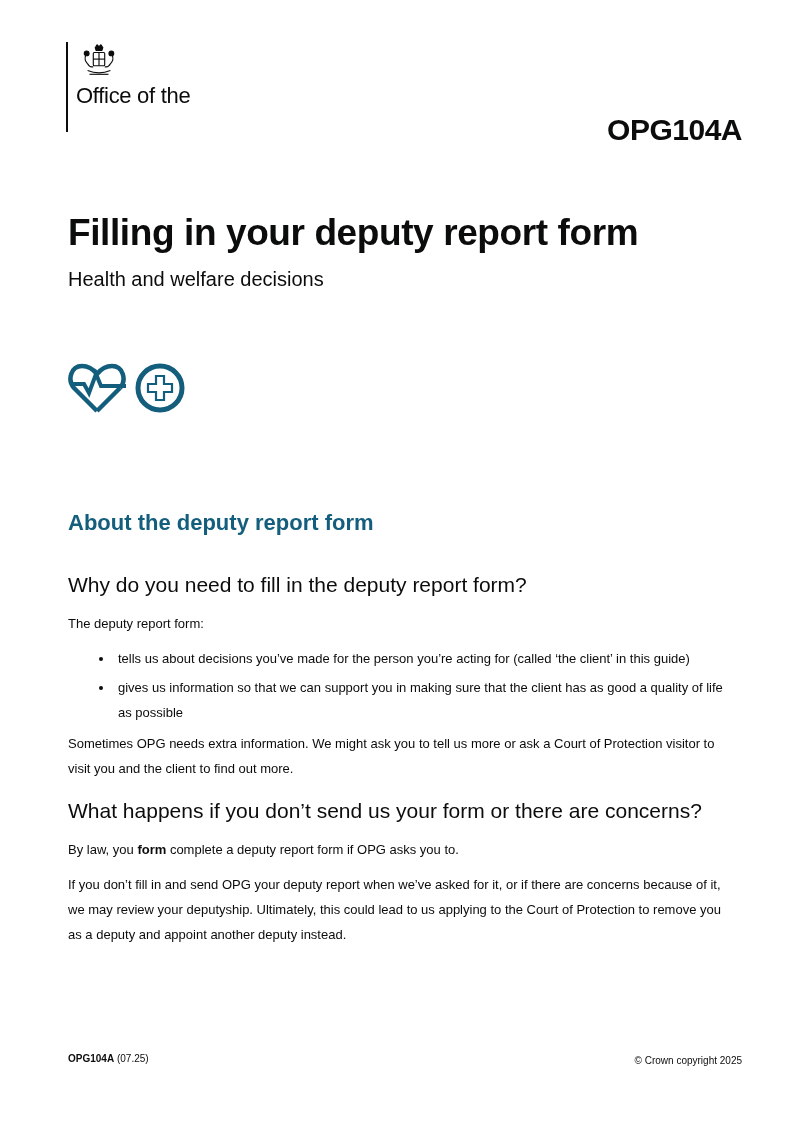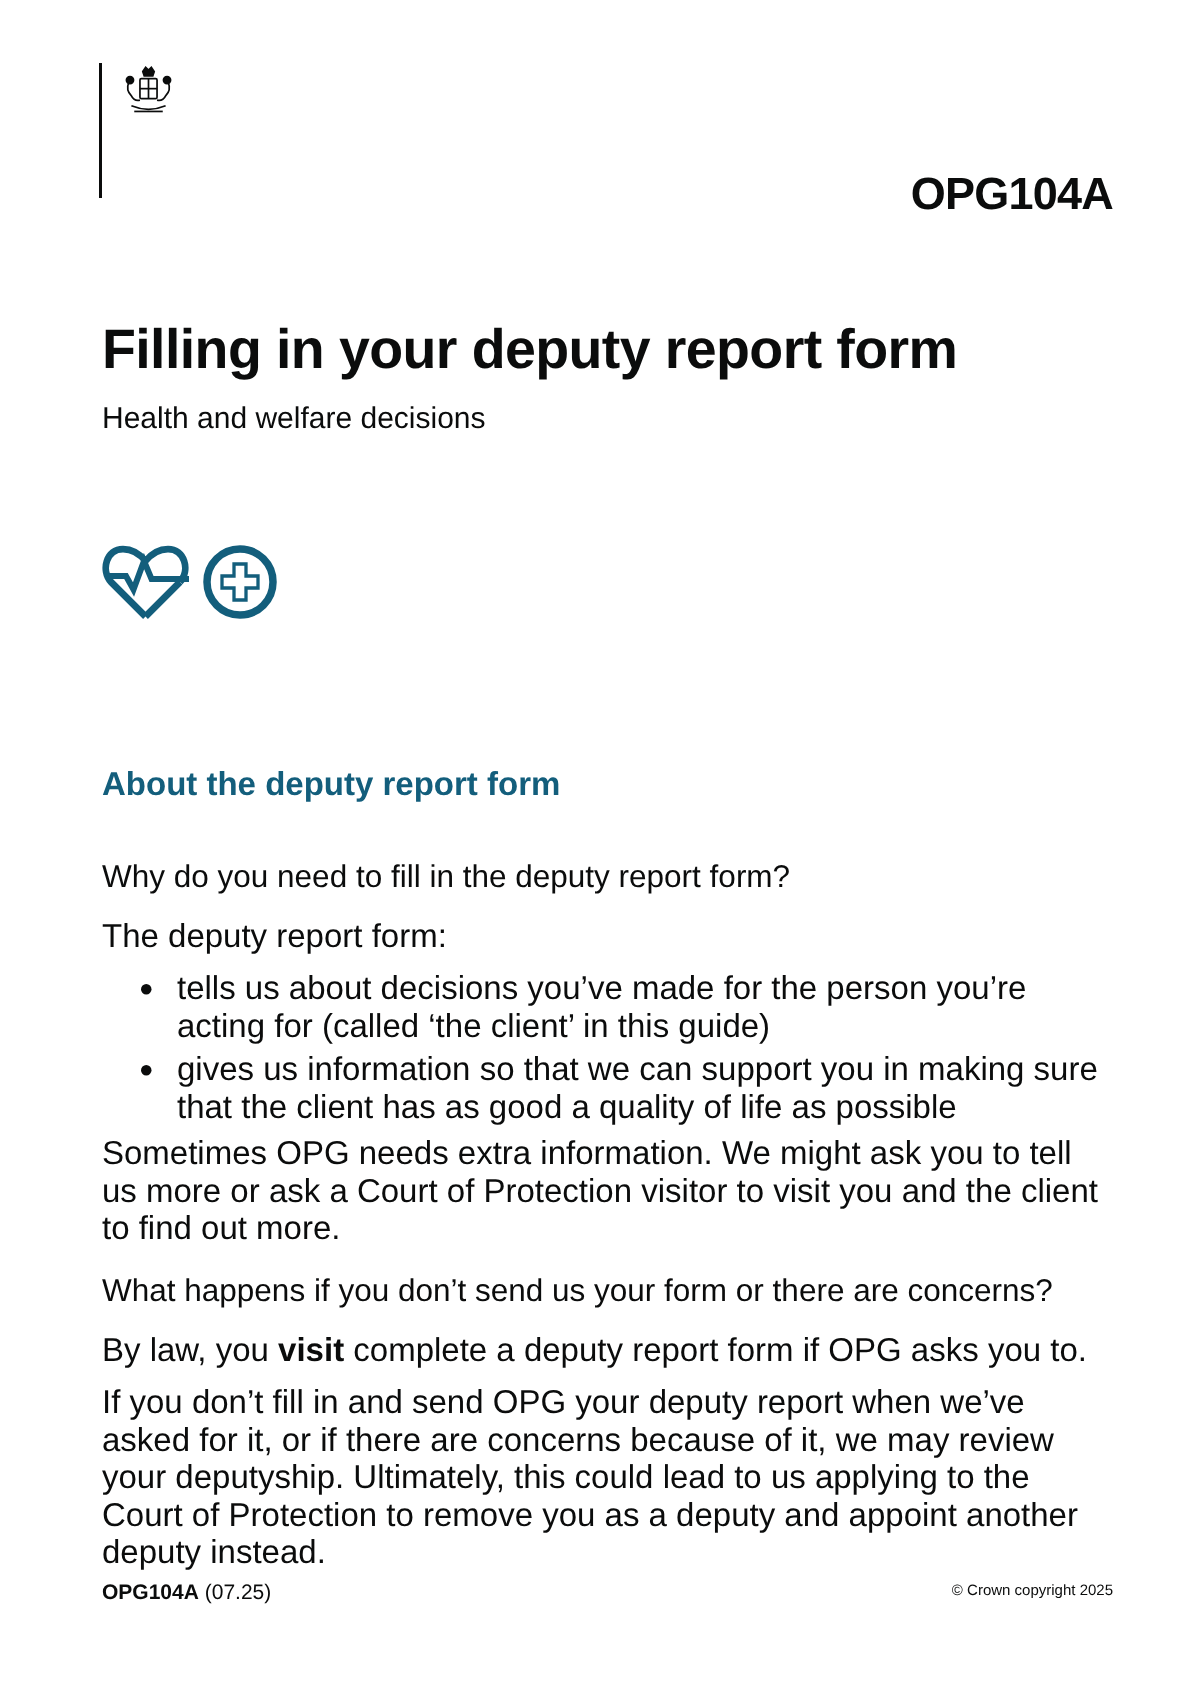--- a/index.html
+++ b/index.html
@@ -89,37 +89,37 @@
     .q-heading {
       font-size: 21px;
       font-weight: normal;
       margin: 11px 0 12px 0;
       line-height: 28px;
     }
     .q-heading.second {
       margin-top: 16px;
     }
     p, li {
-      font-size: 22px;
+      font-size: 13px;
       line-height: 25px;
       margin: 0 16px 10px 0;
     }
     ul {
       margin: 0 0 6px 0;
       padding-left: 46px;
     }
     li {
       margin-bottom: 4px;
       padding-left: 4px;
     }
     .footer-left {
       position: absolute;
       left: 68px;
       top: 1053px;
-      font-size: 14px;
+      font-size: 10px;
     }
     .footer-left b { font-weight: bold; }
     .footer-right {
       position: absolute;
       right: 58px;
       top: 1055px;
       font-size: 10px;
     }
   </style>
 </head>
@@ -133,20 +133,21 @@
       <line x1="20" y1="11" x2="20" y2="25"></line>
       <line x1="14" y1="18" x2="26" y2="18"></line>
       <path d="M6 14 q-2 5 2 9 q2 4 6 3"></path>
       <path d="M34 14 q2 5 -2 9 q-2 4 -6 3"></path>
       <circle cx="7" cy="12" r="2.5" fill="#0b0c0c"></circle>
       <circle cx="33" cy="12" r="2.5" fill="#0b0c0c"></circle>
       <path d="M8 30 q12 5 24 0"></path>
       <path d="M10 34 h20"></path>
     </g>
   </svg>
+  <div class="logo-text">Office of the</div>
 </div>
 
 <div class="form-code">
   <span class="prefix">OPG</span><span class="num">104A</span>
 </div>
 
 <h1 class="title">Filling in your deputy report form</h1>
 <h2 class="subtitle">Health and welfare decisions</h2>
 
 <div class="icons">
@@ -166,21 +167,21 @@
 <div class="content">
   <h3 class="q-heading">Why do you need to fill in the deputy report form?</h3>
   <p>The deputy report form:</p>
   <ul>
     <li>tells us about decisions you’ve made for the person you’re acting for (called ‘the client’ in this guide)</li>
     <li>gives us information so that we can support you in making sure that the client has as good a quality of life as possible</li>
   </ul>
   <p>Sometimes OPG needs extra information. We might ask you to tell us more or ask a Court of Protection visitor to visit you and the client to find out more.</p>
 
   <h3 class="q-heading second">What happens if you don’t send us your form or there are concerns?</h3>
-  <p><span>By law, you </span><b>visit</b><span> complete a deputy report form if OPG asks you to.</span></p>
+  <p><span>By law, you </span><b>form</b><span> complete a deputy report form if OPG asks you to.</span></p>
   <p>If you don’t fill in and send OPG your deputy report when we’ve asked for it, or if there are concerns because of it, we may review your deputyship. Ultimately, this could lead to us applying to the Court of Protection to remove you as a deputy and appoint another deputy instead.</p>
 </div>
 
 <div class="footer-left">
   <b>OPG104A</b>
   <span>(07.25)</span>
 </div>
 <div class="footer-right">© Crown copyright 2025</div>
 
 </body></html>

